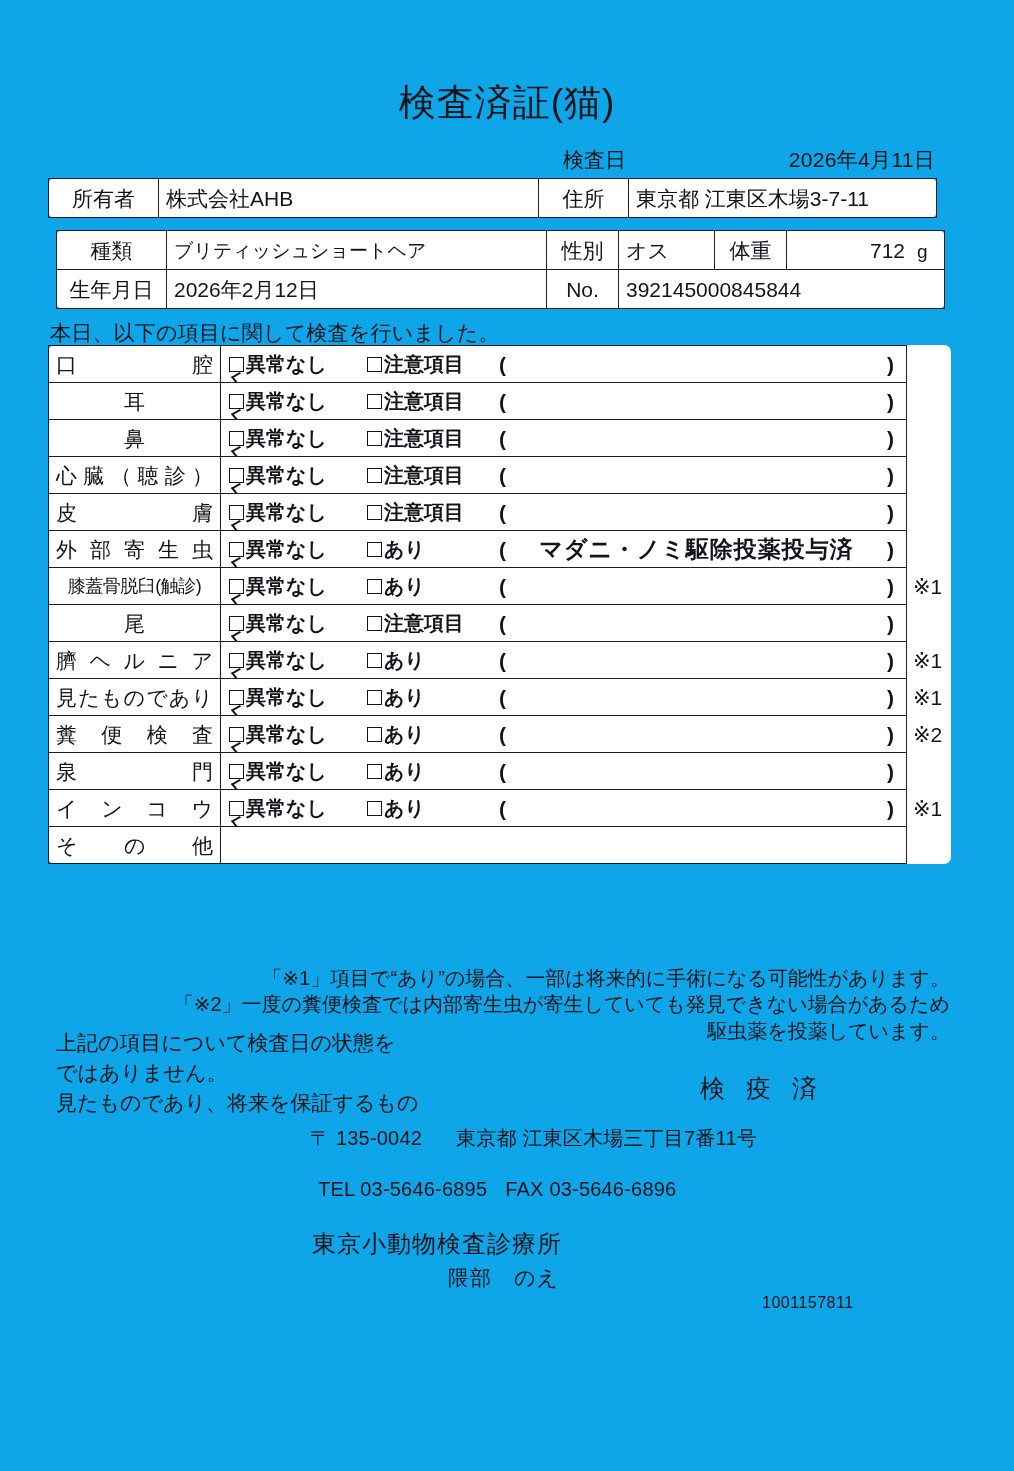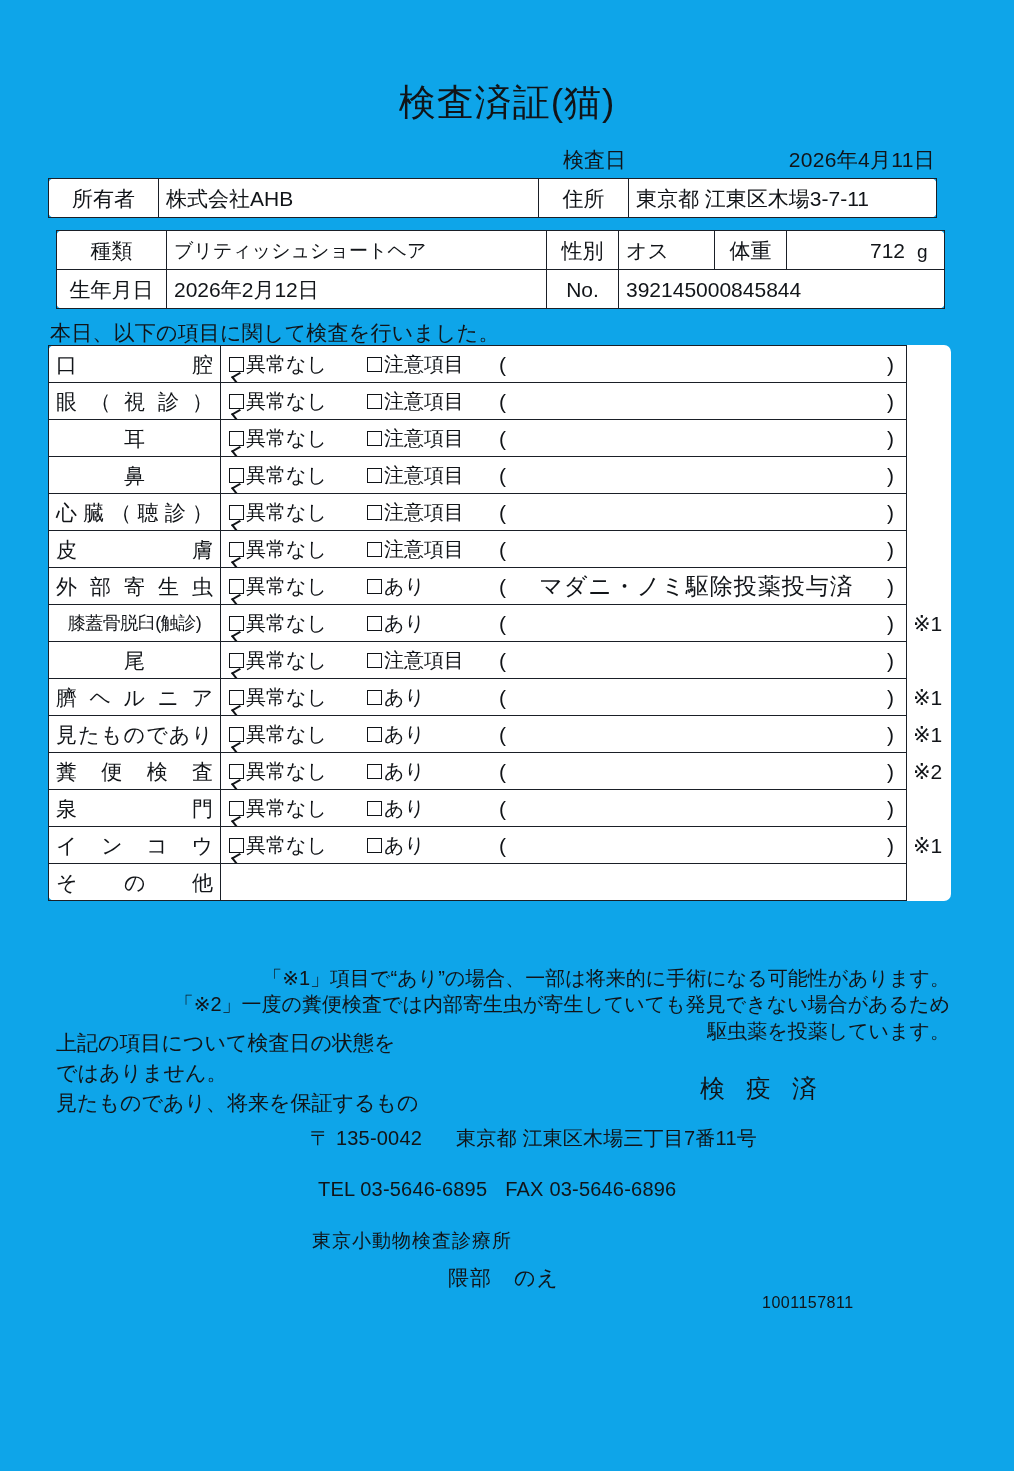--- a/index.html
+++ b/index.html
@@ -103,20 +103,21 @@
     text-align: justify;
     text-align-last: justify;
     padding: 0 7px !important;
     font-size: 20px;
   }
   .item-name.center { text-align: center; text-align-last: center; }
   .item-name.tight { font-size: 18px; text-align: center; text-align-last: center; letter-spacing: -0.5px; }
   .opts {
     padding: 0 !important;
     position: relative;
+    font-weight: bold;
   }
   .optwrap {
     display: flex;
     align-items: center;
     height: 36px;
     padding-left: 8px;
     font-size: 20px;
   }
   .chk {
     position: relative;
@@ -212,21 +213,21 @@
     top: 1178px;
     left: 318px;
     font-size: 20px;
     letter-spacing: 0.2px;
   }
   .tel-fax { display: inline-block; margin-left: 18px; }
   .clinic-name {
     position: absolute;
     top: 1228px;
     left: 312px;
-    font-size: 19px;
+    font-size: 24px;
     letter-spacing: 1px;
   }
   .clinic-person {
     position: absolute;
     top: 1264px;
     left: 448px;
     font-size: 21px;
     letter-spacing: 1px;
   }
   .ref-no {
@@ -317,41 +318,20 @@
               <span class="paren-area">
                 <span>(</span>
                 <span class="paren-note"></span>
                 <span>)</span>
               </span>
             </div>
           </td>
           <td class="mark-col"></td>
         </tr>
         <tr>
-          <td class="item-name">眼（視診）</td>
-          <td class="opts">
-            <div class="optwrap">
-              <span class="opt1">
-                <span class="chk checked"></span>
-                <span>異常なし</span>
-              </span>
-              <span class="opt2">
-                <span class="chk"></span>
-                <span>注意項目</span>
-              </span>
-              <span class="paren-area">
-                <span>(</span>
-                <span class="paren-note"></span>
-                <span>)</span>
-              </span>
-            </div>
-          </td>
-          <td class="mark-col"></td>
-        </tr>
-        <tr>
           <td class="item-name center">耳</td>
           <td class="opts">
             <div class="optwrap">
               <span class="opt1">
                 <span class="chk checked"></span>
                 <span>異常なし</span>
               </span>
               <span class="opt2">
                 <span class="chk"></span>
                 <span>注意項目</span>

